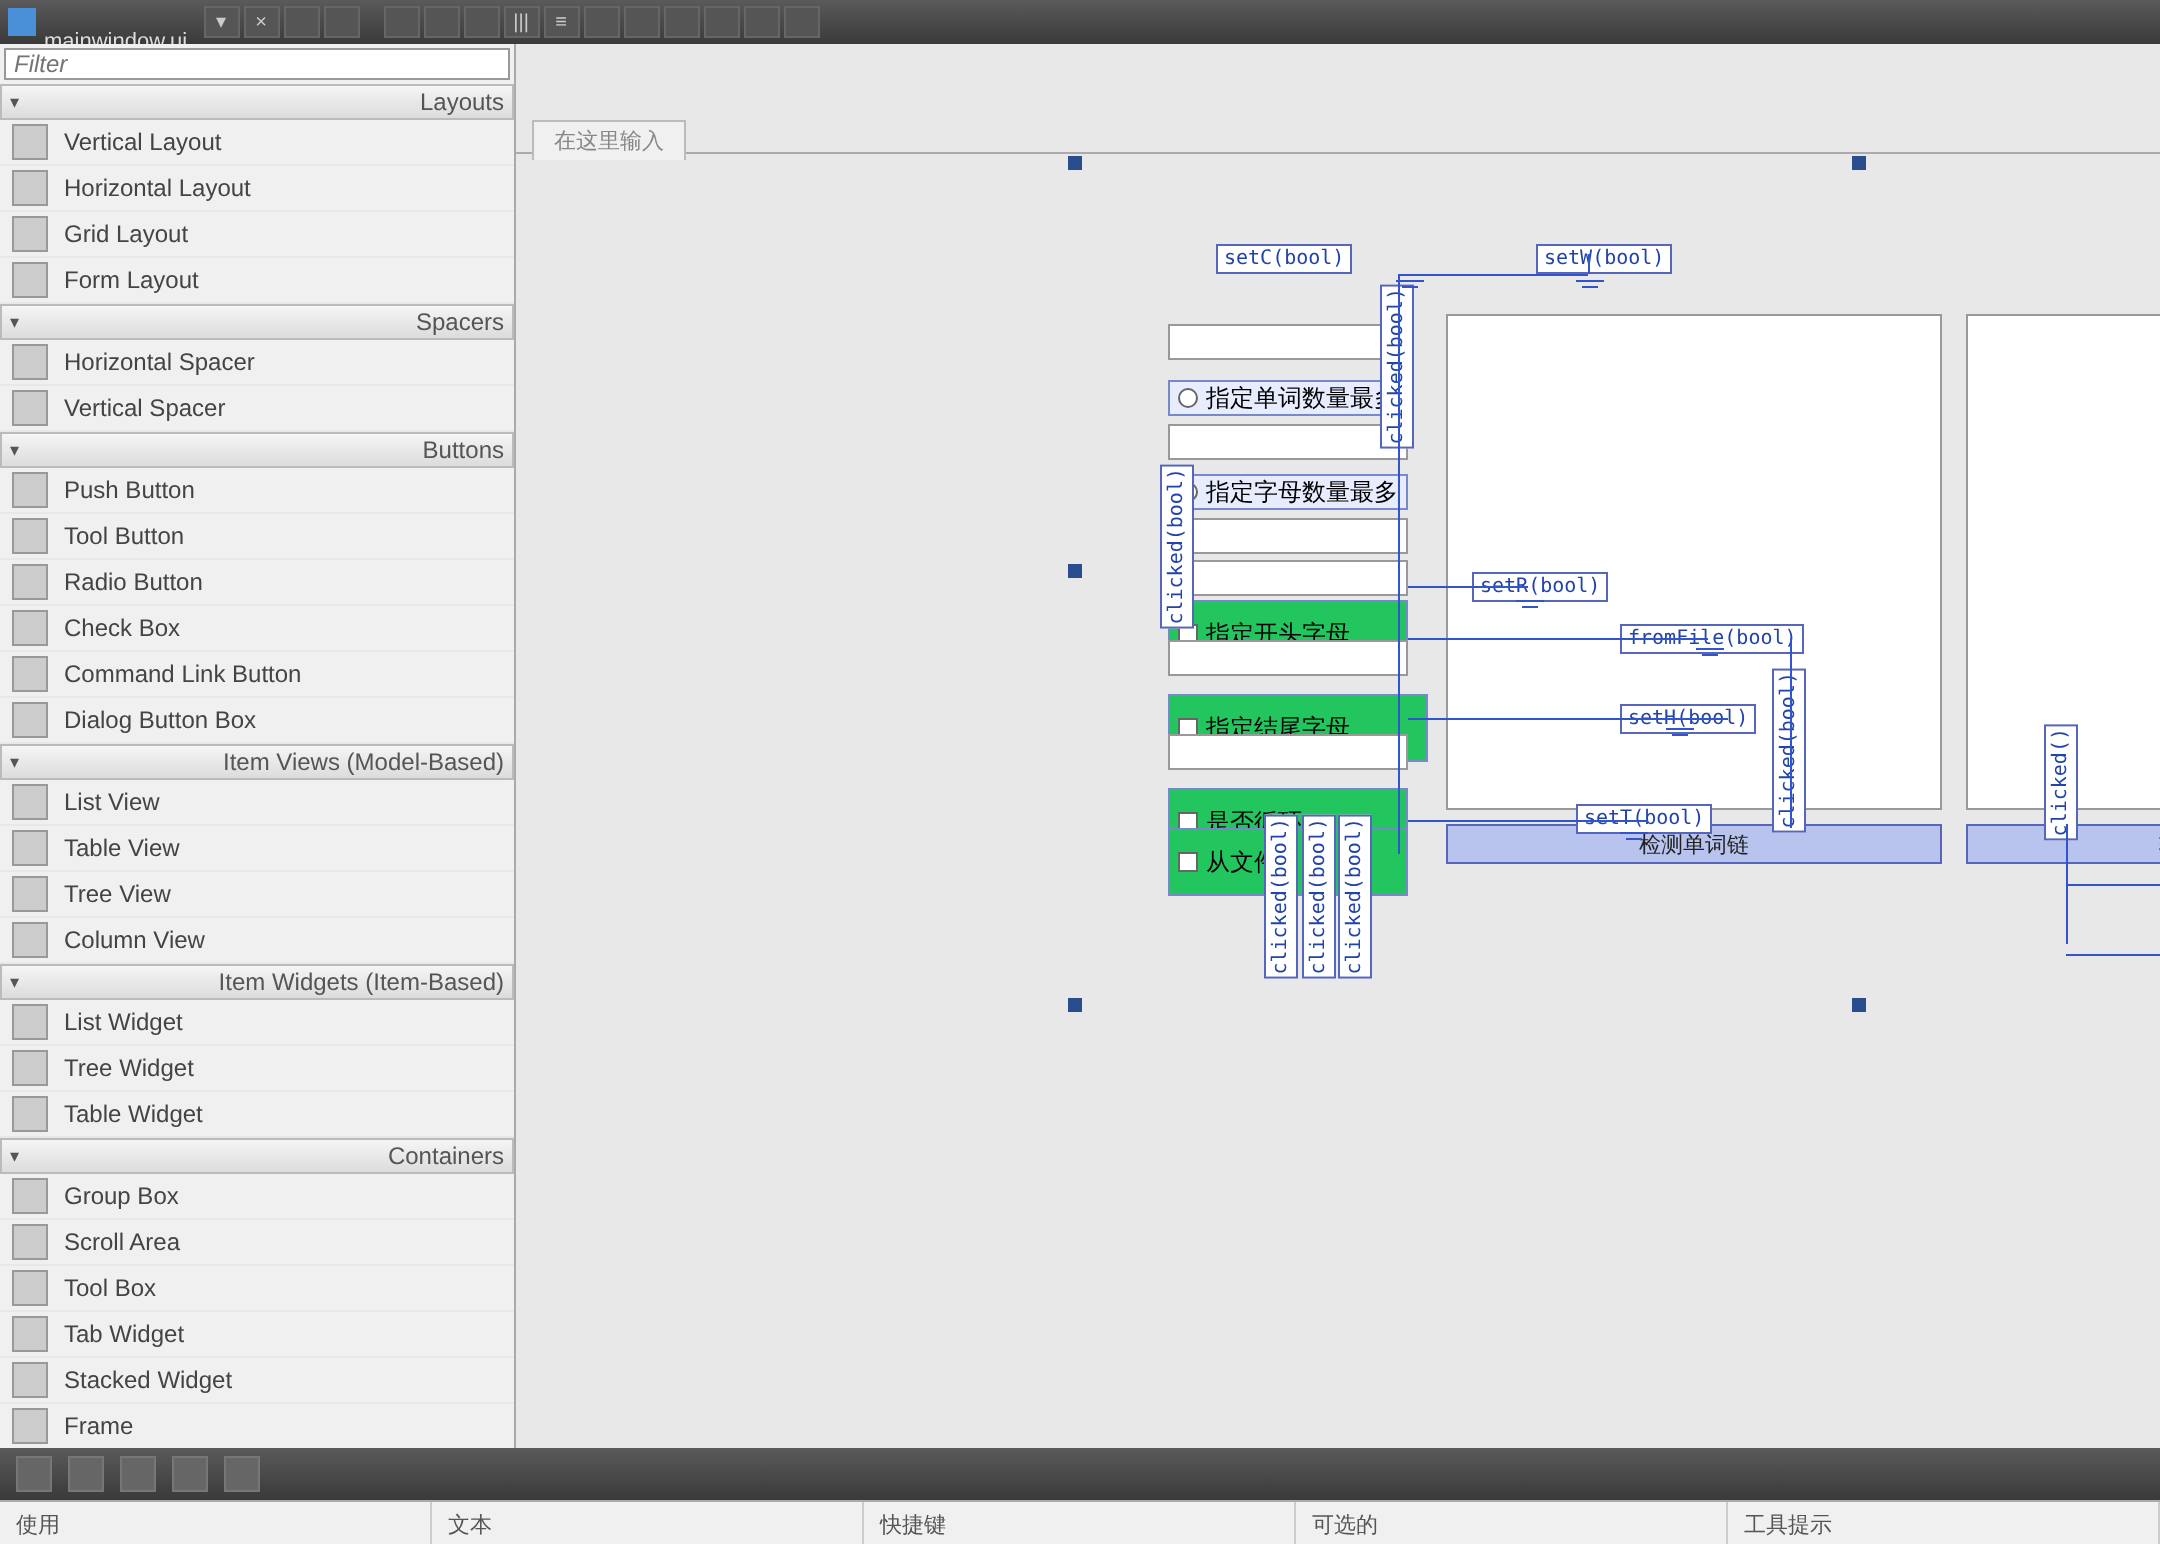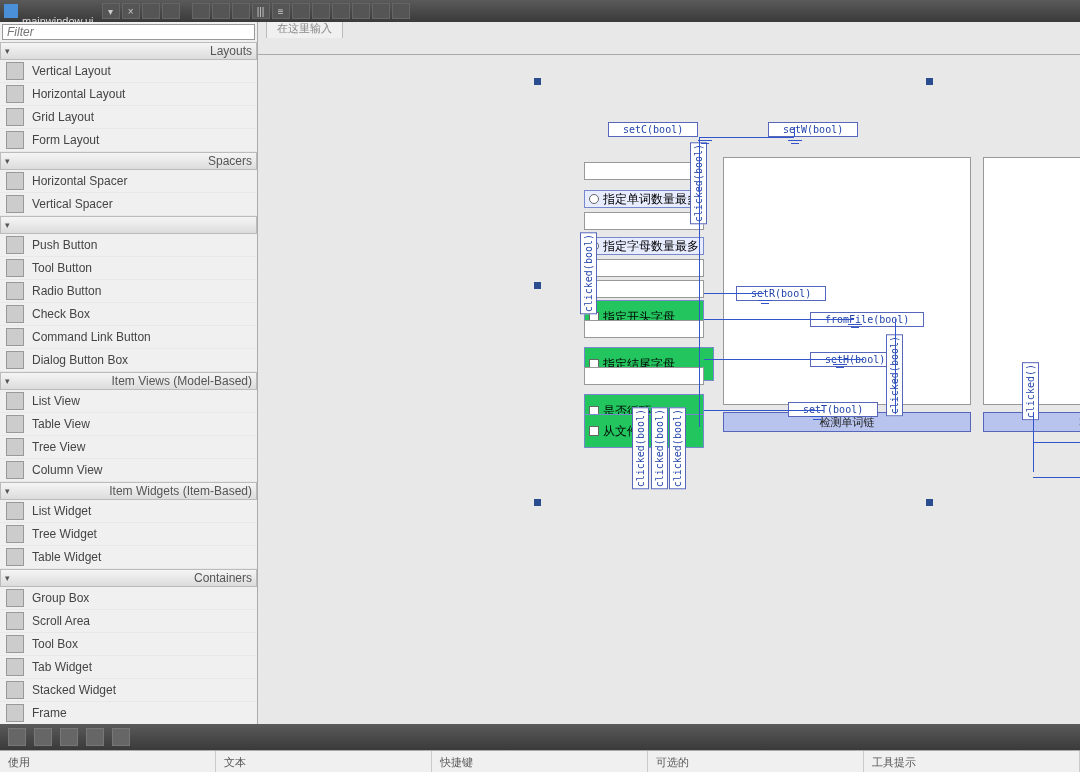--- a/index.html
+++ b/index.html
@@ -12,31 +12,31 @@
 .toolbar2 { display: flex; gap: 2px; margin-left: 8px; }
 .main { flex: 1; display: flex; overflow: hidden; }
 .sidebar { width: 258px; background: #f0f0f0; border-right: 1px solid #aaa; display: flex; flex-direction: column; overflow-y: auto; }
 .filter { height: 20px; border: 1px solid #999; background: #fff; margin: 2px; padding: 0 4px; font-style: italic; color: #aaa; }
 .cat-header { height: 18px; background: linear-gradient(to bottom, #f5f5f5, #dcdcdc); border: 1px solid #bbb; display: flex; align-items: center; padding: 0 4px; color: #555; position: relative; }
 .cat-header .chev { font-size: 9px; color: #555; }
 .cat-header .lbl { flex: 1; text-align: right; font-size: 12px; }
 .widget-item { height: 23px; display: flex; align-items: center; padding: 0 6px; gap: 8px; color: #444; border-bottom: 1px solid #e8e8e8; }
 .wi-icon { width: 18px; height: 18px; background: #ccc; border: 1px solid #999; display: flex; align-items: center; justify-content: center; font-size: 9px; color: #666; flex-shrink: 0; }
 .canvas-area { flex: 1; position: relative; background: #e8e8e8; overflow: hidden; }
-.tabbar { height: 24px; border-bottom: 1px solid #aaa; display: flex; align-items: flex-end; padding: 16px 8px; }
+.tabbar { height: 24px; border-bottom: 1px solid #aaa; display: flex; align-items: flex-start; padding: 16px 8px; margin-top: 22px; }
 .tab { height: 20px; background: #f0f0f0; border: 1px solid #bbb; border-bottom: none; padding: 0 10px; display: flex; align-items: center; font-size: 11px; color: #888; }
 .sel-handle { position: absolute; width: 7px; height: 7px; background: #2a4d8f; }
 .form-input { position: absolute; border: 1px solid #999; background: #fff; height: 18px; }
 .form-radio { position: absolute; border: 1px solid #7788cc; background: #e8ecff; height: 18px; display: flex; align-items: center; padding: 0 4px; font-size: 10px; gap: 4px; }
 .form-radio .dot { width: 10px; height: 10px; border: 1px solid #666; border-radius: 50%; background: #fff; }
 .form-check { position: absolute; border: 1px solid #7788cc; background: #22c55e; height: 18px; display: flex; align-items: center; padding: 16px 4px; font-size: 10px; gap: 4px; }
 .form-check .box { width: 10px; height: 10px; border: 1px solid #666; background: #fff; }
 .big-button { position: absolute; border: 1px solid #5566bb; background: #b8c4ee; display: flex; align-items: center; justify-content: center; font-size: 11px; color: #222; }
 .text-area { position: absolute; border: 1px solid #999; background: #fff; }
-.slot-label { position: absolute; border: 1px solid #5566bb; background: #fff; font-family: monospace; font-size: 10px; color: #2244aa; padding: 1px 14px; white-space: nowrap; }
+.slot-label { position: absolute; border: 1px solid #5566bb; background: #fff; font-family: monospace; font-size: 10px; color: #2244aa; padding: 1px 3px; white-space: nowrap; }
 .signal-label-v { position: absolute; border: 1px solid #5566bb; background: #fff; font-family: monospace; font-size: 10px; color: #2244aa; padding: 1px 2px; writing-mode: vertical-rl; transform: rotate(180deg); white-space: nowrap; }
 .wire { position: absolute; background: #3355cc; }
 .wire-h { height: 1px; }
 .wire-v { width: 1px; }
 .ground { position: absolute; width: 14px; height: 10px; }
 .ground::before { content: ""; position: absolute; top: 0; left: 0; width: 14px; height: 1px; background: #3355cc; }
 .ground::after { content: ""; position: absolute; top: 3px; left: 3px; width: 8px; height: 1px; background: #3355cc; box-shadow: 0 3px 0 -1px #3355cc; }
 .bottom-toolbar { height: 26px; background: linear-gradient(to bottom, #5a5a5a, #3a3a3a); display: flex; align-items: center; padding: 0 8px; gap: 8px; }
 .bt-btn { width: 18px; height: 18px; background: #666; border: 1px solid #777; }
 .prop-header { height: 22px; background: #f0f0f0; display: flex; border-top: 1px solid #aaa; }
@@ -100,20 +100,21 @@
         <div class="widget-item">
           <span class="wi-icon"></span>
           <span>Horizontal Spacer</span>
         </div>
         <div class="widget-item">
           <span class="wi-icon"></span>
           <span>Vertical Spacer</span>
         </div>
         <div class="cat-header">
           <span class="chev">▾</span>
+          <span class="lbl">Buttons</span>
         </div>
         <div class="widget-item">
           <span class="wi-icon"></span>
           <span>Push Button</span>
         </div>
         <div class="widget-item">
           <span class="wi-icon"></span>
           <span>Tool Button</span>
         </div>
         <div class="widget-item">

